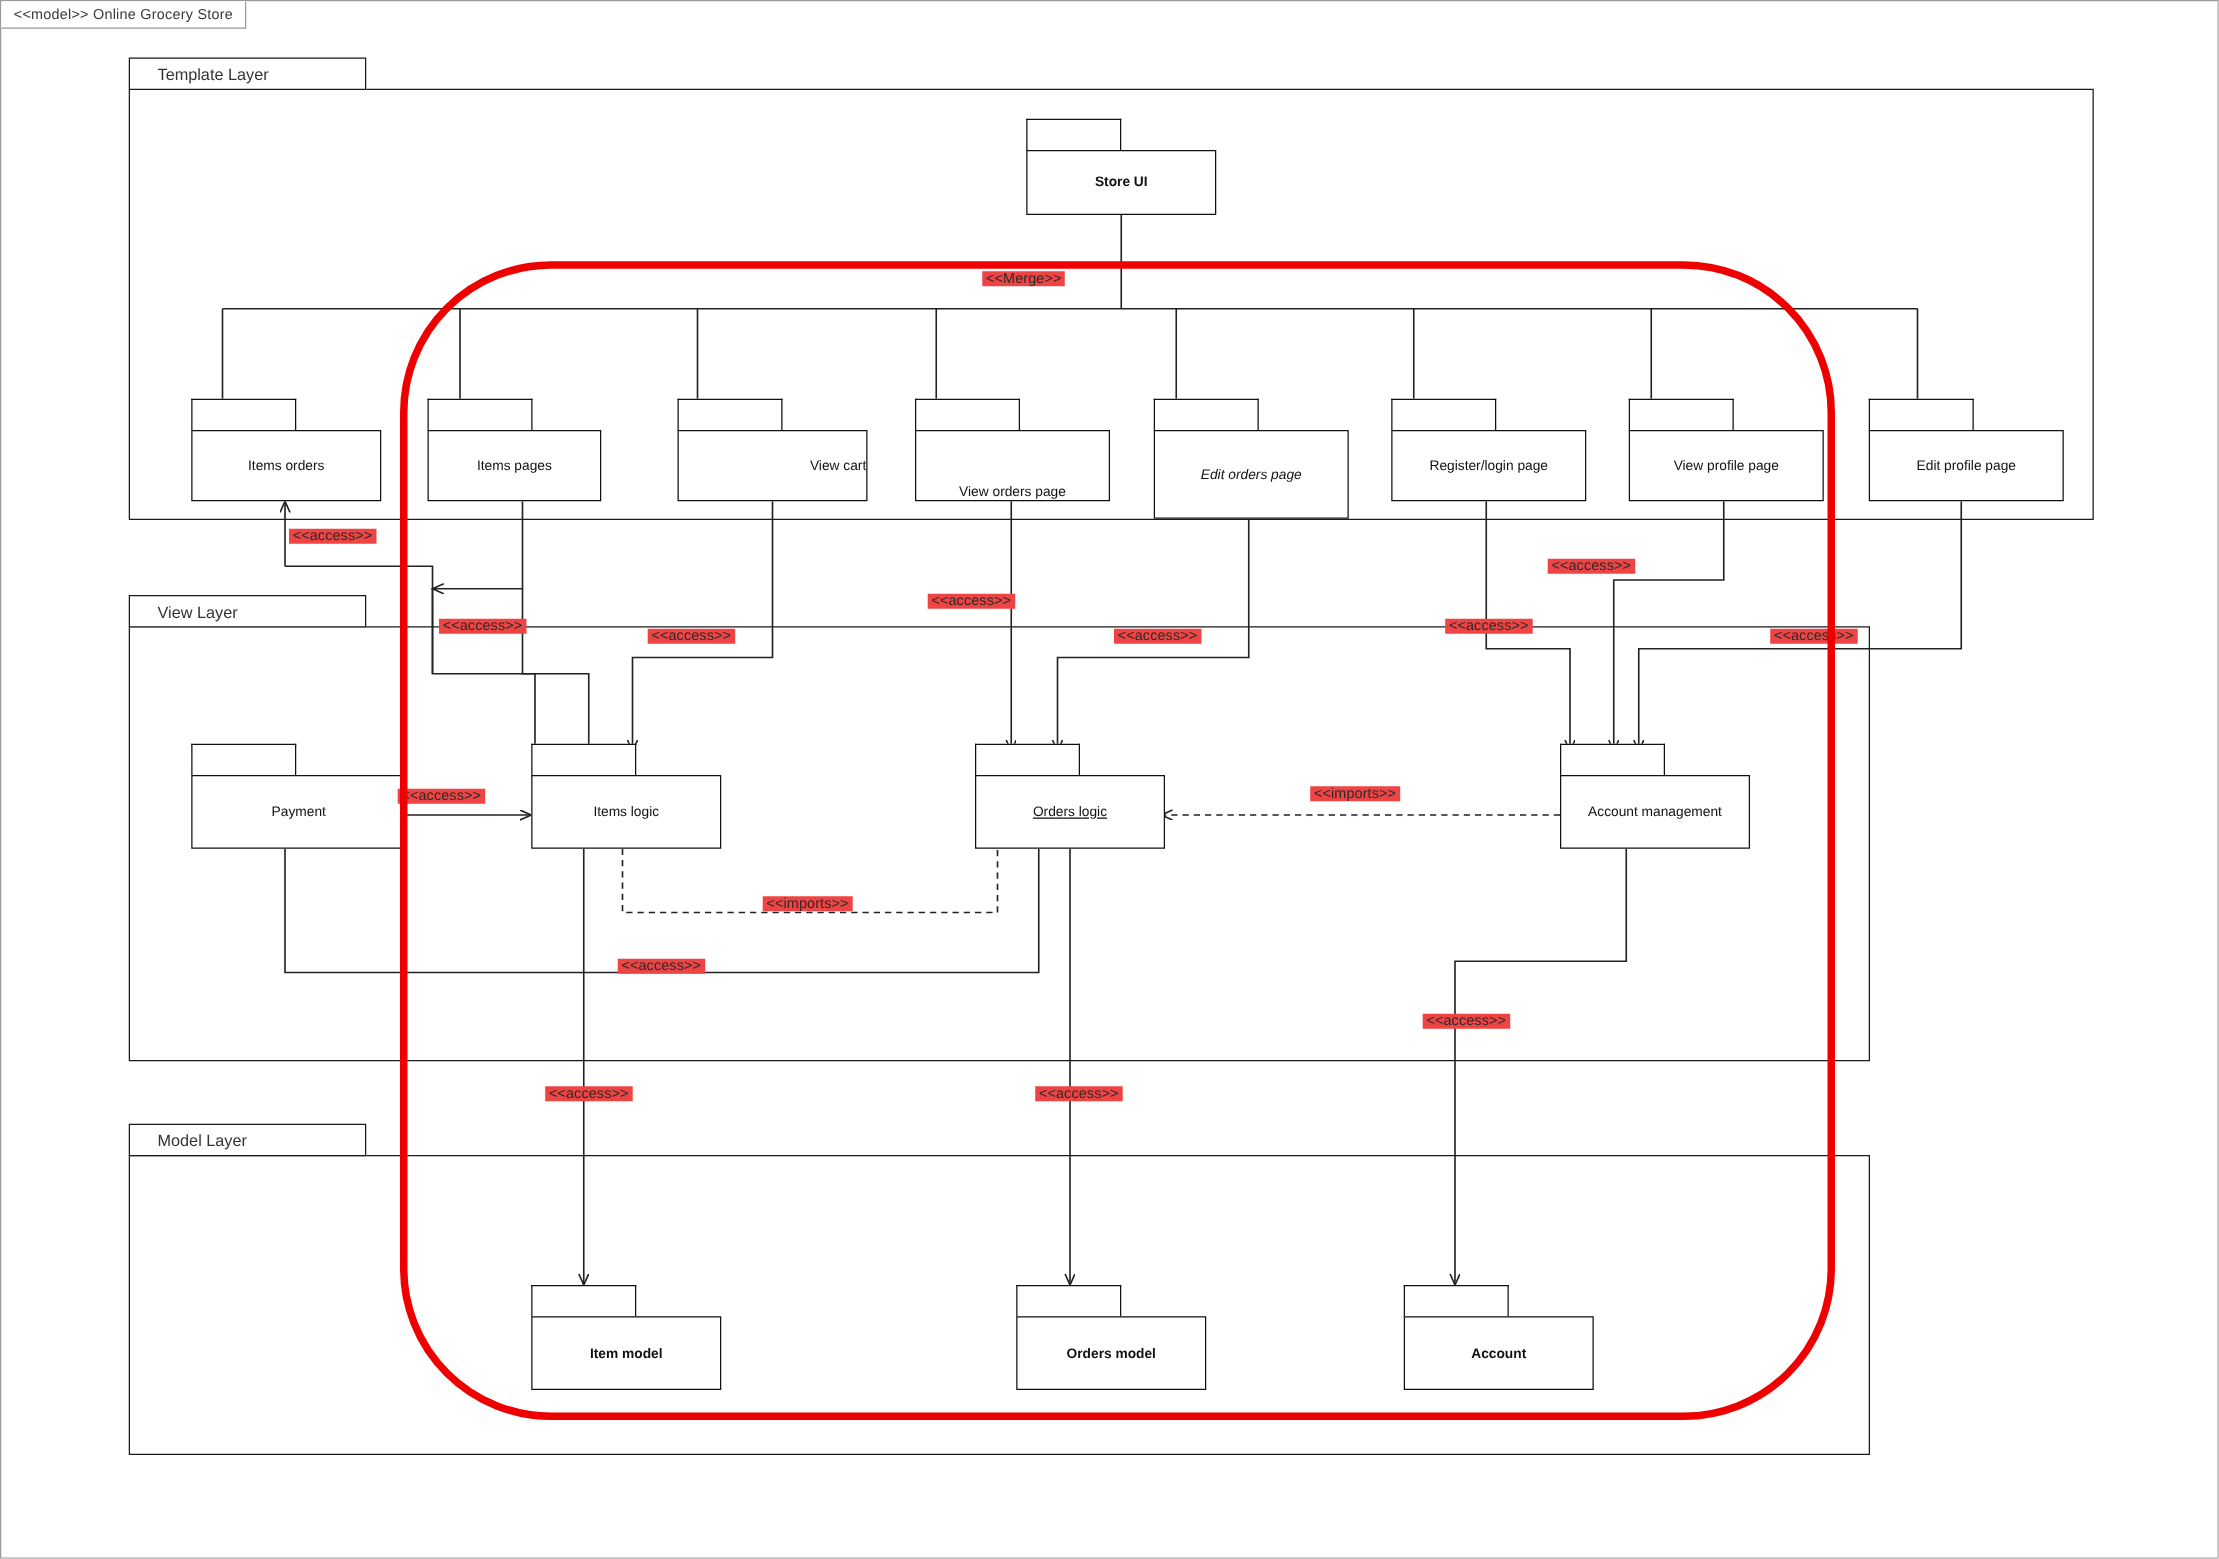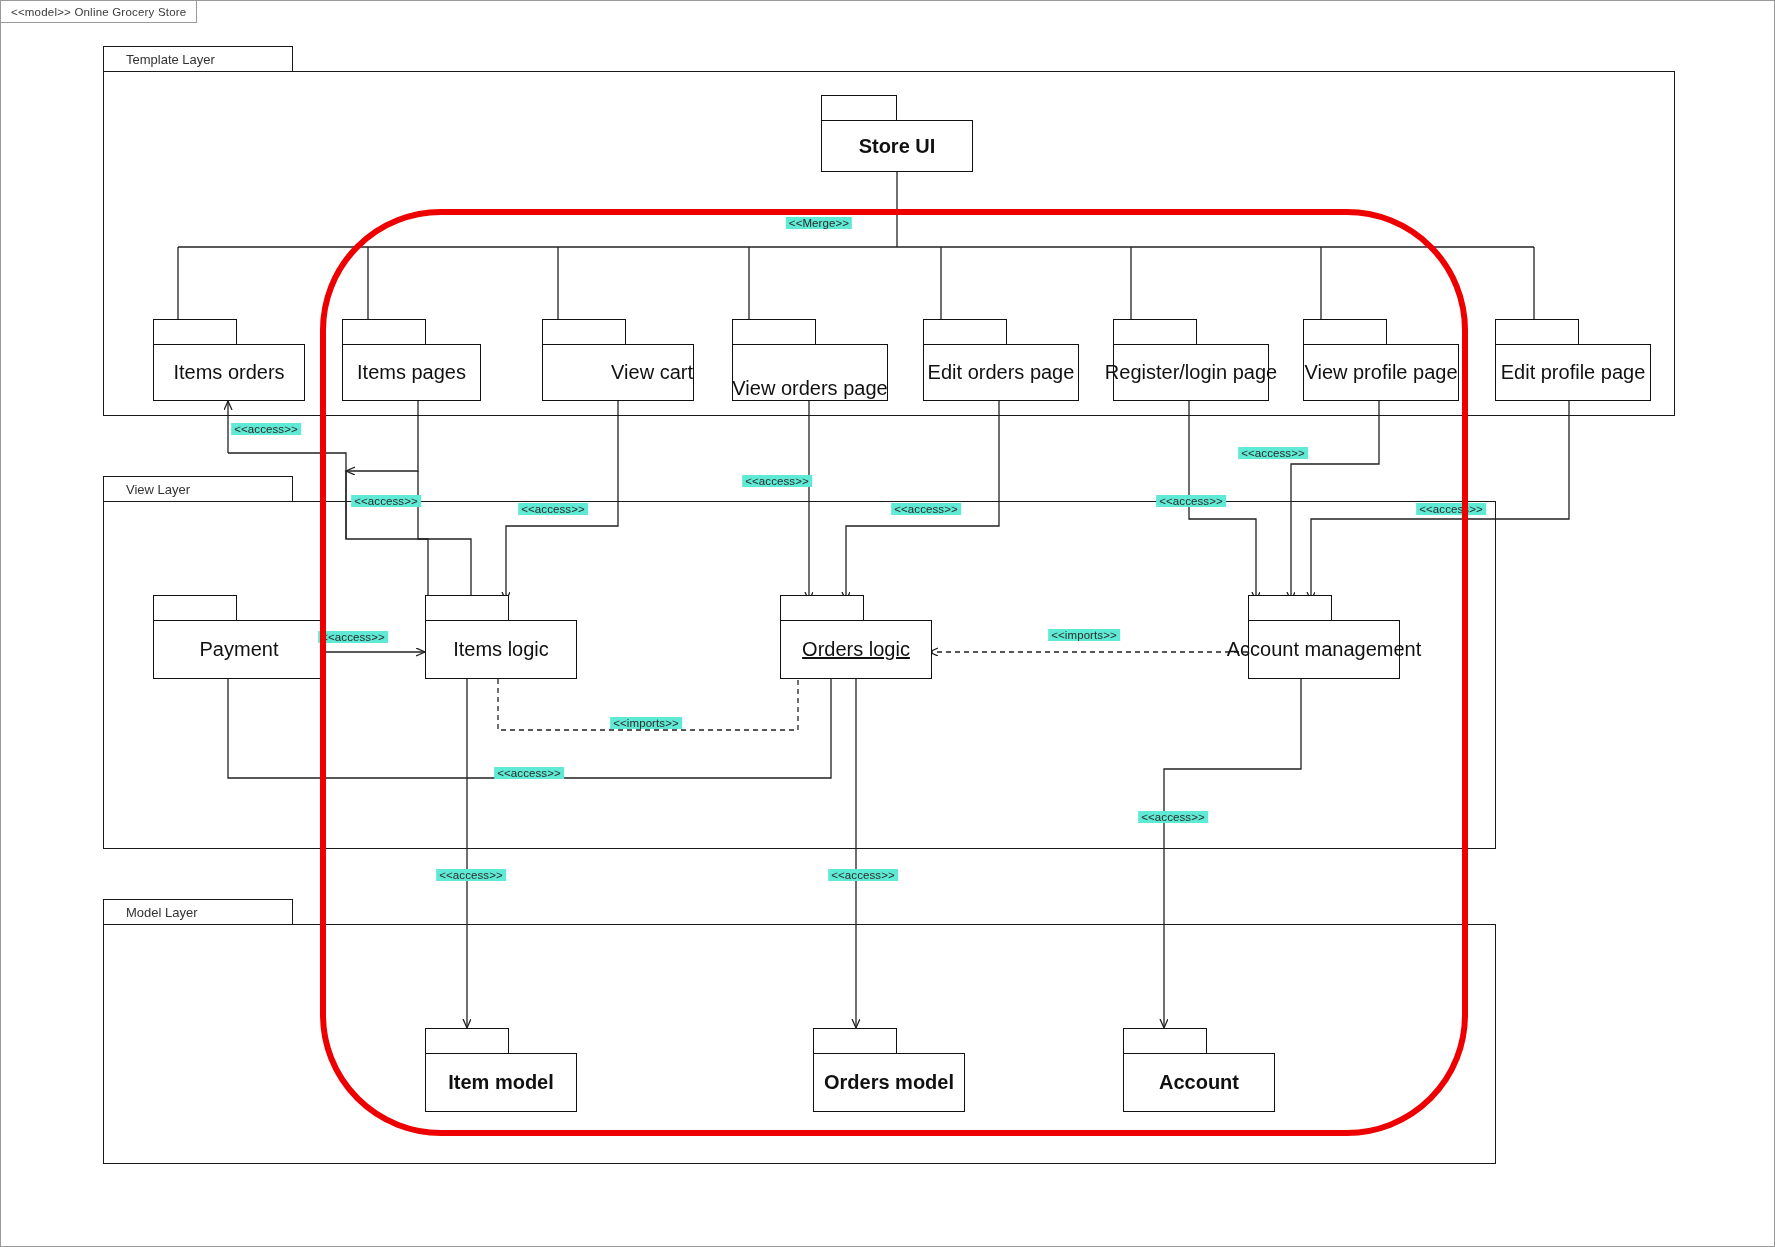--- a/index.html
+++ b/index.html
@@ -85,21 +85,21 @@
   .pkg .bodybox {
     position: absolute;
     left: 0;
     top: 25px;
     box-sizing: border-box;
     border: 1.5px solid #111111;
     background: #ffffff;
     display: flex;
     align-items: center;
     justify-content: center;
-    font-size: 20px;
+    font-size: 11px;
     color: #111111;
     text-align: center;
     white-space: nowrap;
   }
   .pkg.bold .bodybox { font-weight: bold; }
   
   #wires {
     position: absolute;
     left: 0;
     top: 0;
@@ -116,21 +116,21 @@
     height: 1247px;
     z-index: 9;
     pointer-events: none;
   }
   
   .elabel {
     position: absolute;
     font-size: 11.5px;
     color: #2b2b2b;
     white-space: nowrap;
-    background: #5eead4;
+    background: #ef4444;
     padding: 0 3px;
     z-index: 7;
     letter-spacing: 0.1px;
   }
 </style>
 </head>
 <body>
 
 <div id="canvas">
 
@@ -244,21 +244,21 @@
 
   <div class="pkg" style="left:731px; top:318px; width:156px; height:82px;">
     <div class="tab" style="width:84px;"></div>
     <div class="bodybox" style="width:156px; height:57px;align-items:flex-end;">
       <span>View orders page</span>
     </div>
   </div>
 
   <div class="pkg" style="left:922px; top:318px; width:156px; height:82px;">
     <div class="tab" style="width:84px;"></div>
-    <div class="bodybox" style="width:156px; height:57px;">
+    <div class="bodybox" style="width:156px; height:71px;font-style:italic;">
       <span>Edit orders page</span>
     </div>
   </div>
 
   <div class="pkg" style="left:1112px; top:318px; width:156px; height:82px;">
     <div class="tab" style="width:84px;"></div>
     <div class="bodybox" style="width:156px; height:57px;">
       <span>Register/login page</span>
     </div>
   </div>

